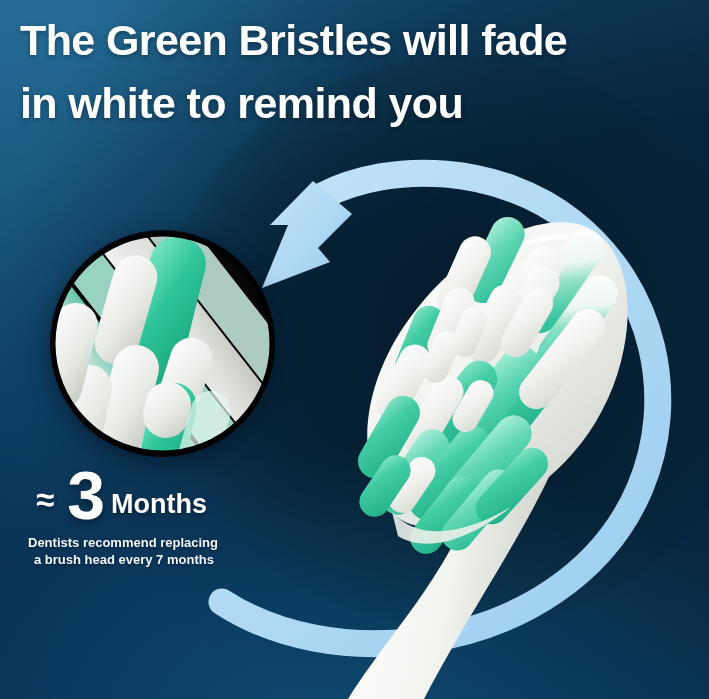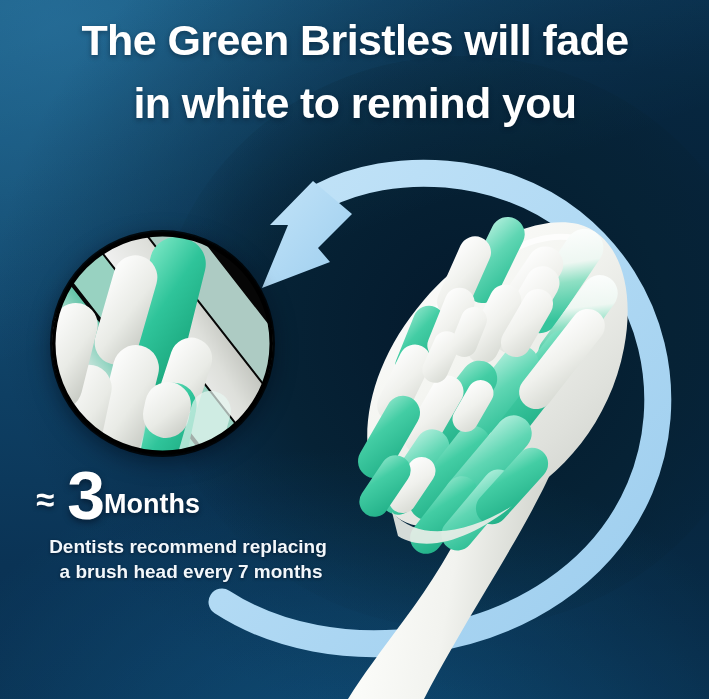--- a/index.html
+++ b/index.html
@@ -1,21 +1,20 @@
 <!DOCTYPE html>
 <html><head>
 <meta charset="utf-8">
 <style>
   html,body{margin:0;padding:0;background:#062a45;}
   body{font-family:"Liberation Sans","DejaVu Sans",sans-serif;}
 
   #stage{
     position:relative;width:709px;height:699px;overflow:hidden;
     background:#0a3554;
-    text-align:center;
   }
   
   .bg-base{
     position:absolute;inset:0;
     background:
       radial-gradient(120% 95% at 86% 42%, #062036 0%, #072740 34%, rgba(10,55,86,0) 72%),
       radial-gradient(130% 110% at 8% 4%, #1d5b84 0%, #165076 22%, #0e3f63 48%, #0a3355 70%, #093050 100%);
   }
   .bg-vignette{
     position:absolute;inset:0;
@@ -63,26 +62,26 @@
     padding-bottom:8px;padding-left:18px;padding-right:13px;
     text-shadow:0 2px 4px rgba(0,10,24,.5);
   }
   .bignum{
     font-size:68px;font-weight:bold;line-height:.86;
     letter-spacing:-2px;
     text-shadow:0 3px 6px rgba(0,10,24,.5);
   }
   .monthsword{
     font-size:27px;font-weight:bold;line-height:1;
-    padding-bottom:6px;margin-left:1px;
+    padding-bottom:6px;margin-left:8px;
     text-shadow:0 2px 4px rgba(0,10,24,.5);
   }
   .sub-caption{
     margin-top:10px;padding-left:10px;
-    font-size:19px;font-weight:bold;line-height:1.33;
+    font-size:13px;font-weight:bold;line-height:1.33;
     color:#f2f7fb;
     text-shadow:0 1px 3px rgba(0,10,24,.55);
   }
   .sub-caption span{display:block;}
   .sub-caption .s2{padding-left:6px;}
 
   
   .brush-layer{position:absolute;inset:0;}
 </style>
 </head>

